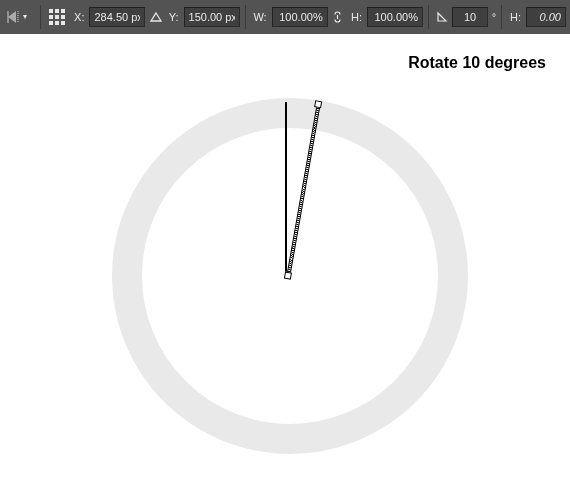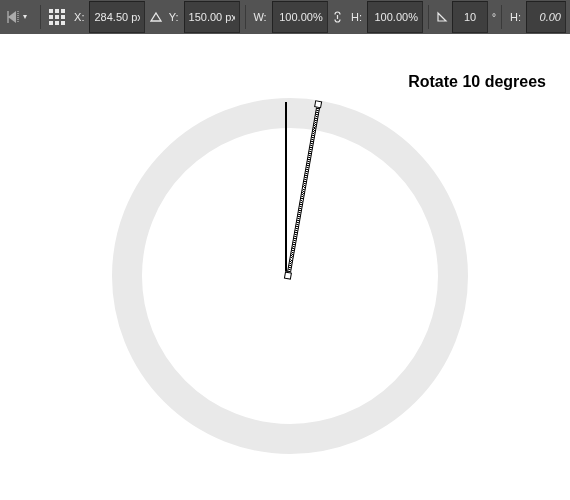--- a/index.html
+++ b/index.html
@@ -55,38 +55,37 @@
   .val {
     background: #3f3f3f;
     border: 1px solid #2a2a2a;
     border-top-color: #222;
     border-left-color: #222;
     color: #e8e8e8;
     font-size: 11px;
     padding: 2px 4px;
     width: 56px;
     text-align: right;
-    height: 32px;
+    height: 20px;
   }
   .val.narrow { width: 36px; text-align: center; }
   .deg {
     color: #e8e8e8;
     font-size: 10px;
     padding-left: 2px;
     vertical-align: top;
   }
   .title-text {
     position: absolute;
     top: 54px;
     right: 24px;
     font-size: 16px;
     font-weight: bold;
     color: #000;
     font-family: Arial, sans-serif;
-    margin-top: 19px;
   }
   .canvas {
     position: absolute;
     left: 0;
     top: 34px;
     width: 570px;
     height: 466px;
   }
   .ring {
     position: absolute;

